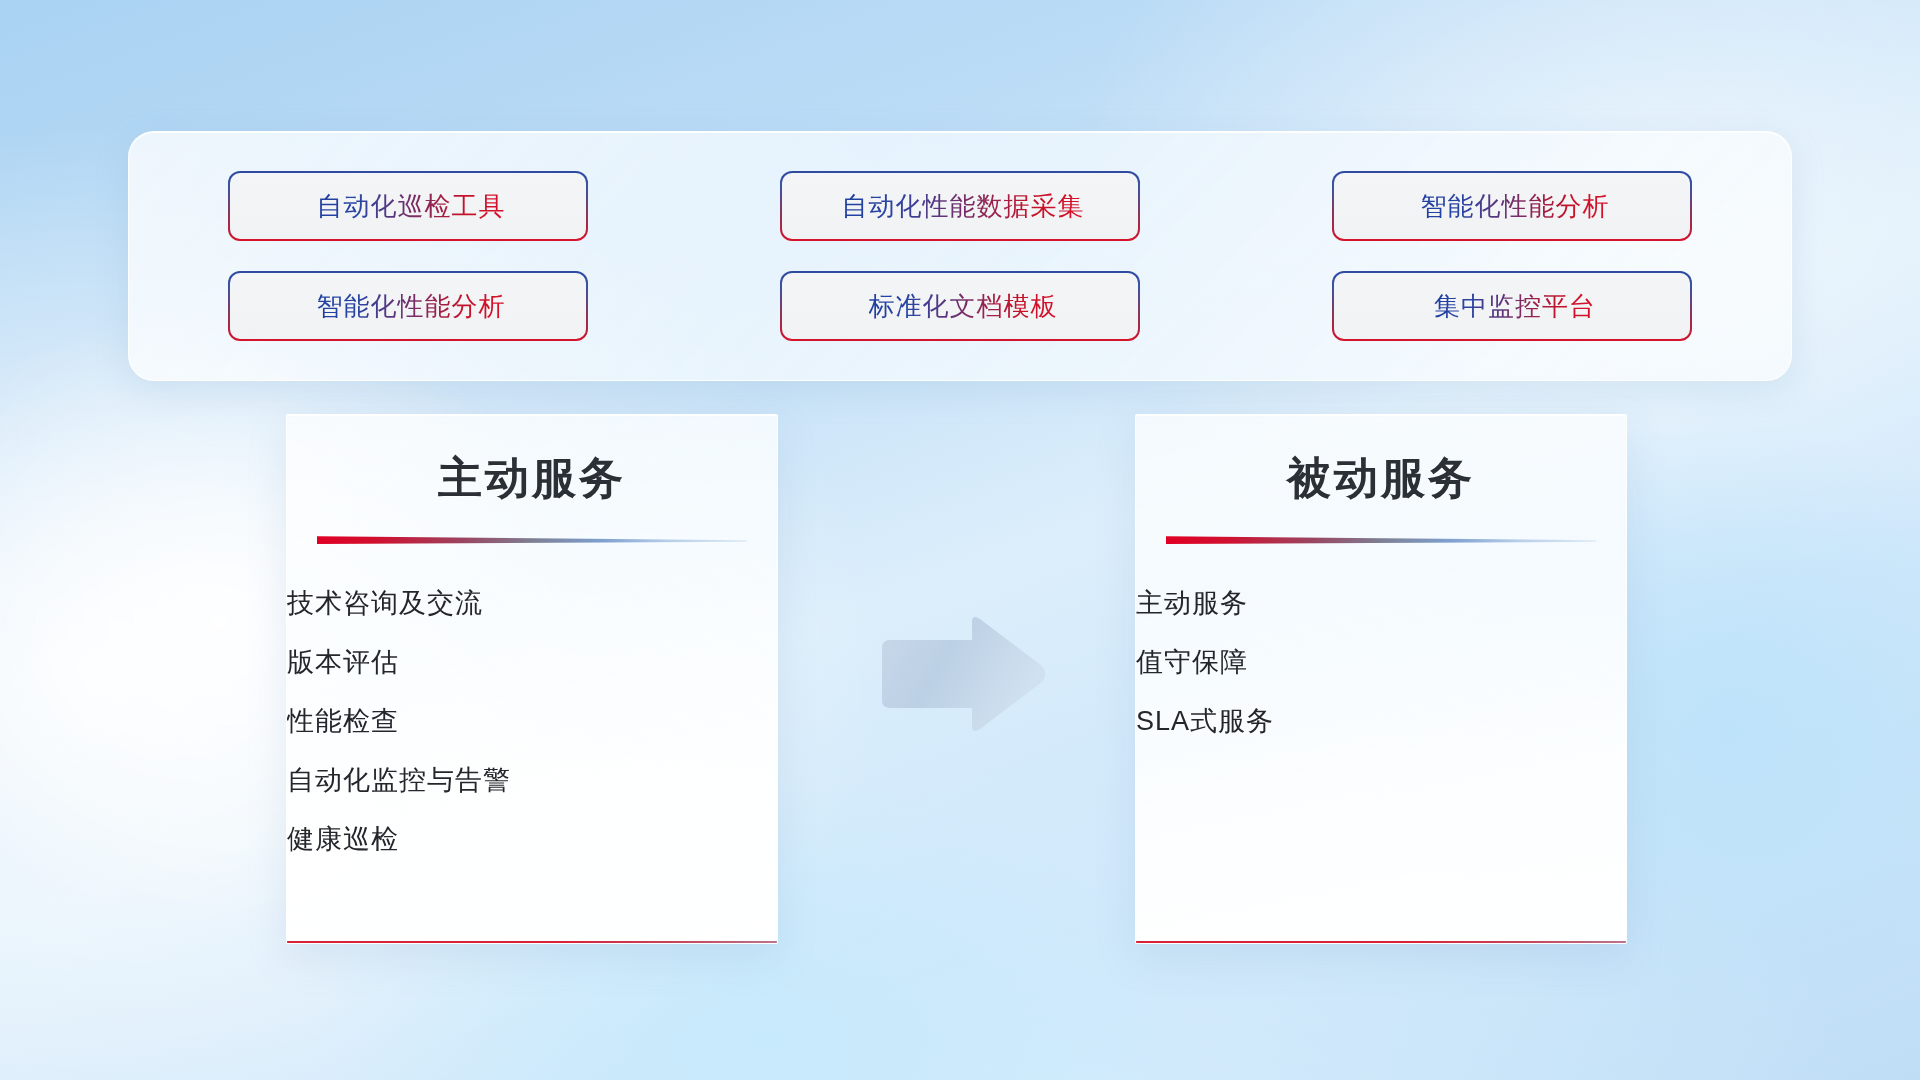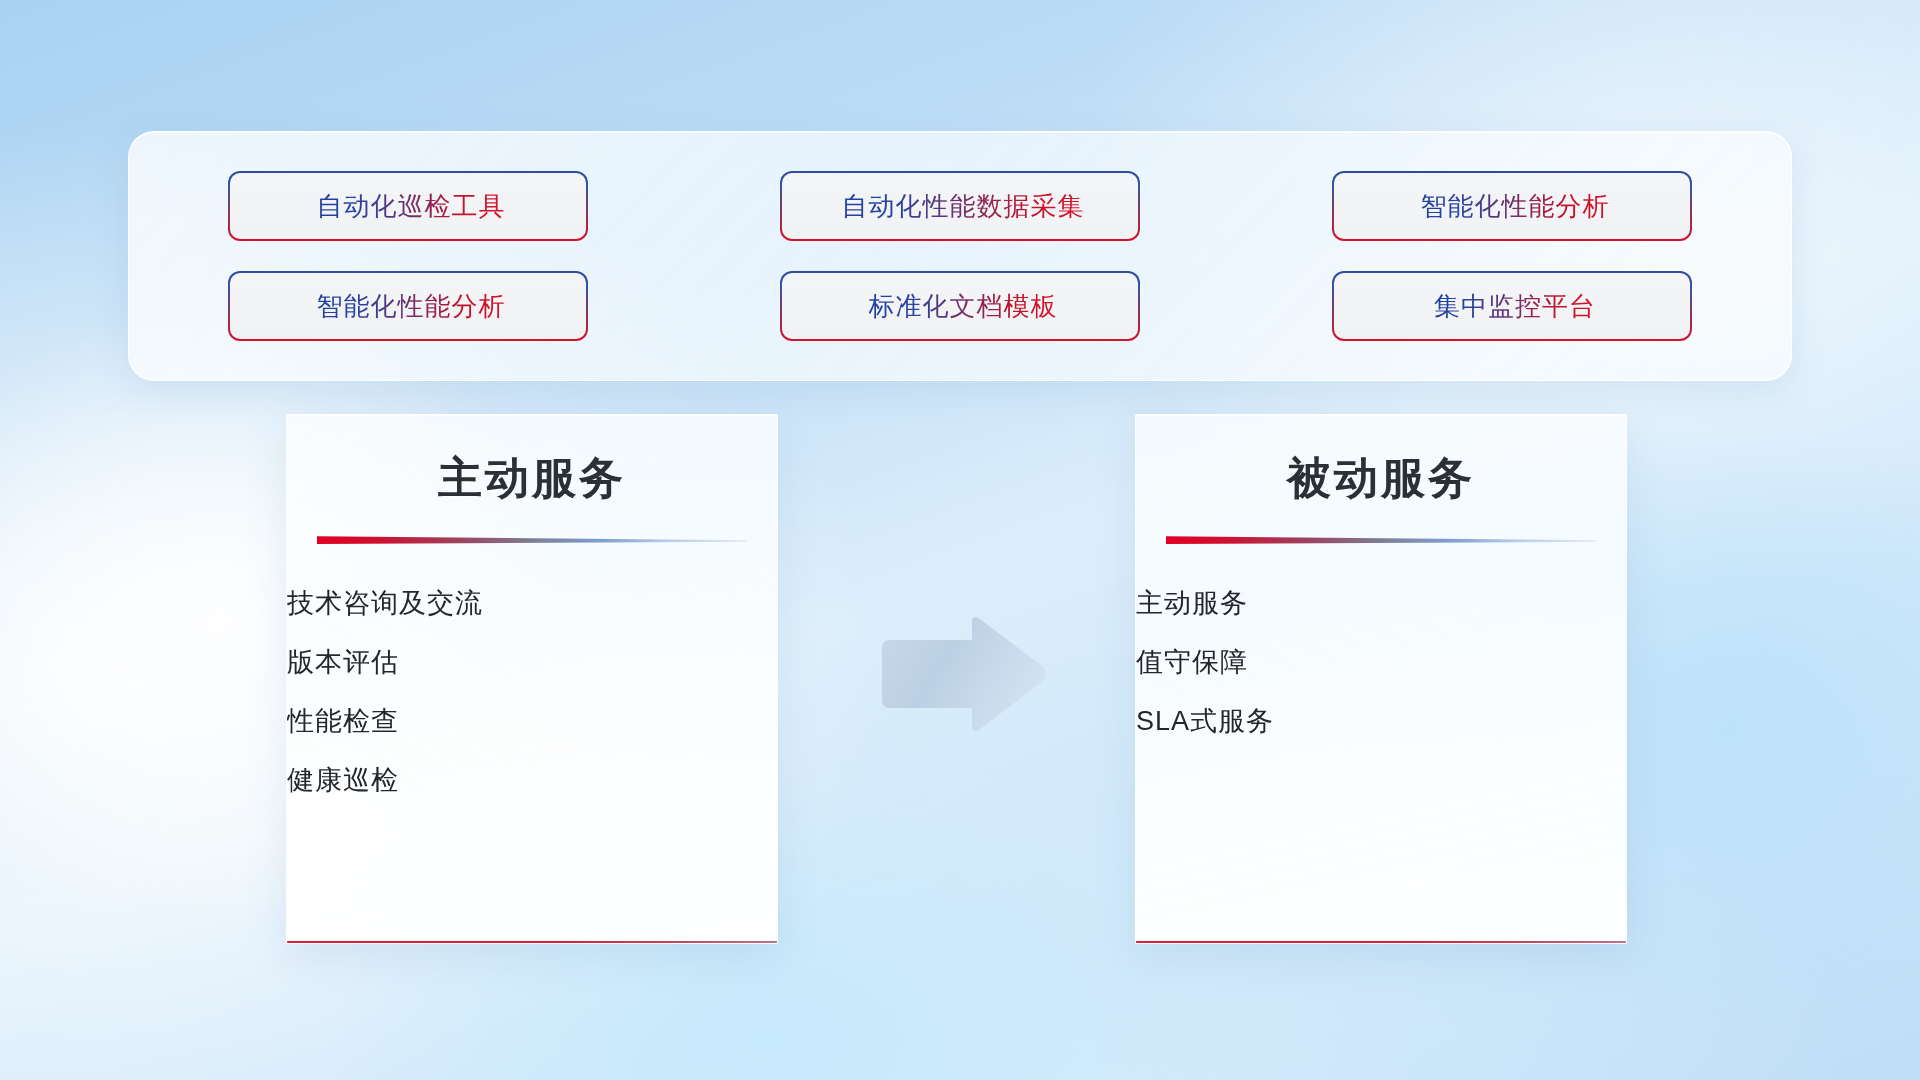--- a/index.html
+++ b/index.html
@@ -221,20 +221,21 @@
 
 <div class="service-card" id="card-proactive">
   <h2 class="card-title">主动服务</h2>
   <div class="card-divider">
     <div class="card-divider-shape"></div>
   </div>
   <ul class="card-list">
     <li>技术咨询及交流</li>
     <li>版本评估</li>
     <li>性能检查</li>
+    <li>自动化监控与告警</li>
     <li>健康巡检</li>
   </ul>
   <div class="card-bottom-accent"></div>
 </div>
 
 <div id="flow-arrow">
   <svg viewBox="0 0 172 120" xmlns="http://www.w3.org/2000/svg">
     <defs>
       <linearGradient id="arrowGrad" x1="0" y1="0" x2="1" y2="0.4">
         <stop offset="0%" stop-color="#c4d4e6" stop-opacity="0.85"></stop>

